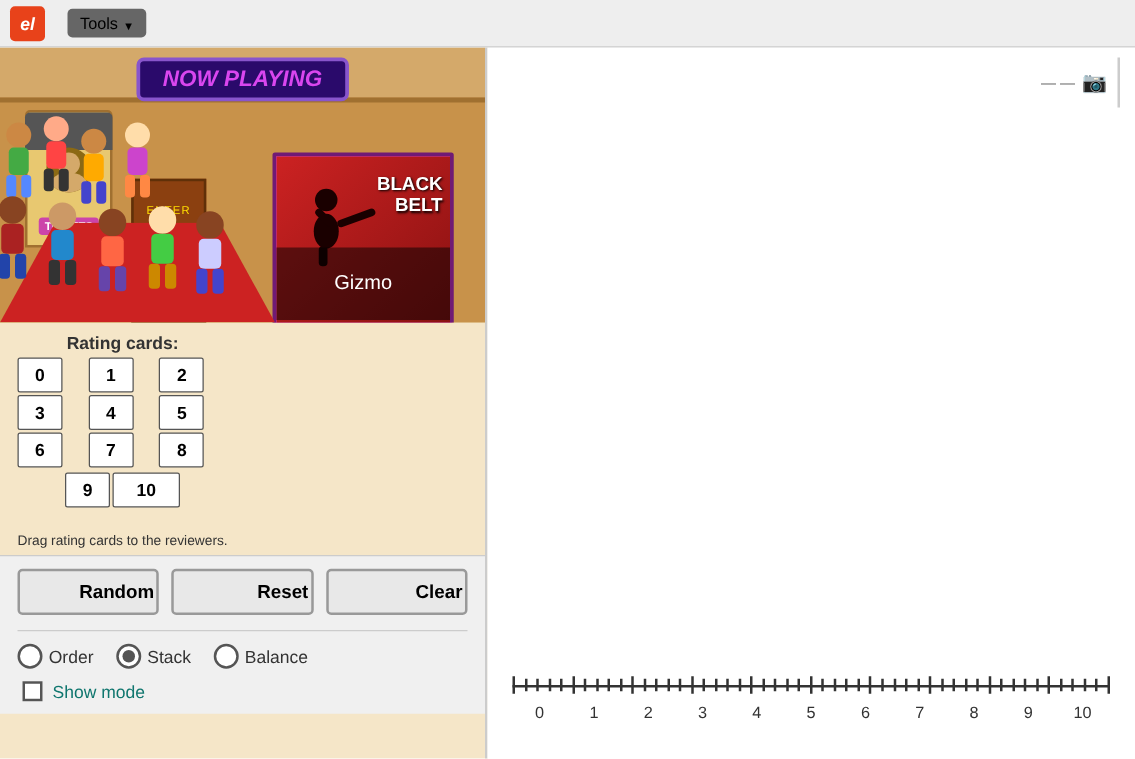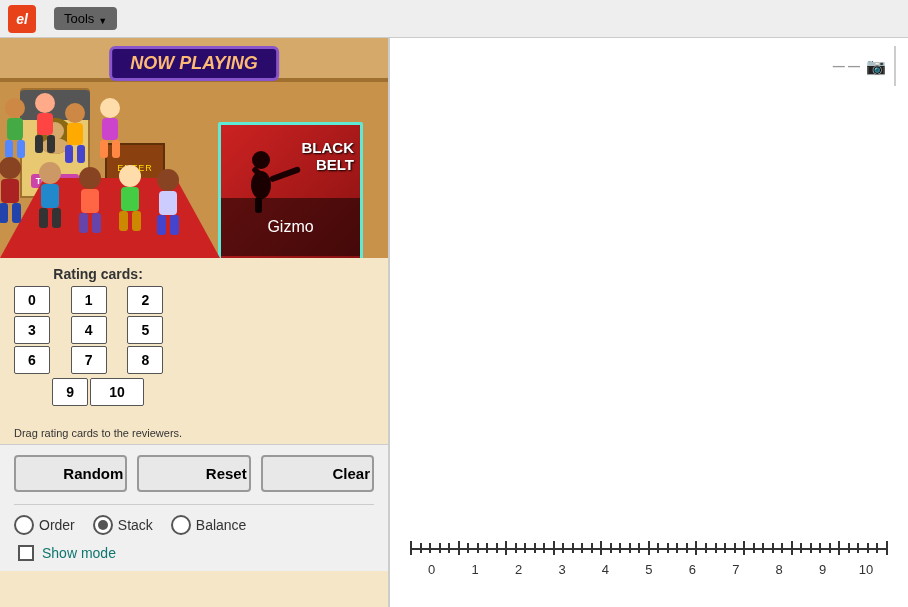--- a/index.html
+++ b/index.html
@@ -86,21 +86,21 @@
     
     .now-playing-sign {
       position: absolute;
       top: 8px;
       left: 50%;
       transform: translateX(-50%);
       background: #2a0a6b;
       border: 3px solid #8855cc;
       border-radius: 6px;
       padding: 4px 18px;
-      color: #fdba74;
+      color: #d946ef;
       font-size: 18px;
       font-weight: bold;
       font-style: italic;
       text-align: center;
       white-space: nowrap;
       z-index: 10;
     }
 
     
     .theater-building {
@@ -218,21 +218,21 @@
     }
 
     
     .movie-poster {
       position: absolute;
       right: 25px;
       top: 40px;
       width: 145px;
       height: 145px;
       background: #d946ef;
-      border: 3px solid #5eead4;
+      border: 3px solid #701a75;
       border-radius: 2px;
       display: flex;
       flex-direction: column;
       justify-content: flex-end;
       overflow: hidden;
     }
     .movie-poster-bg {
       position: absolute;
       top: 0; left: 0; right: 0; bottom: 0;
       background: linear-gradient(135deg, #cc2222 0%, #881111 100%);

